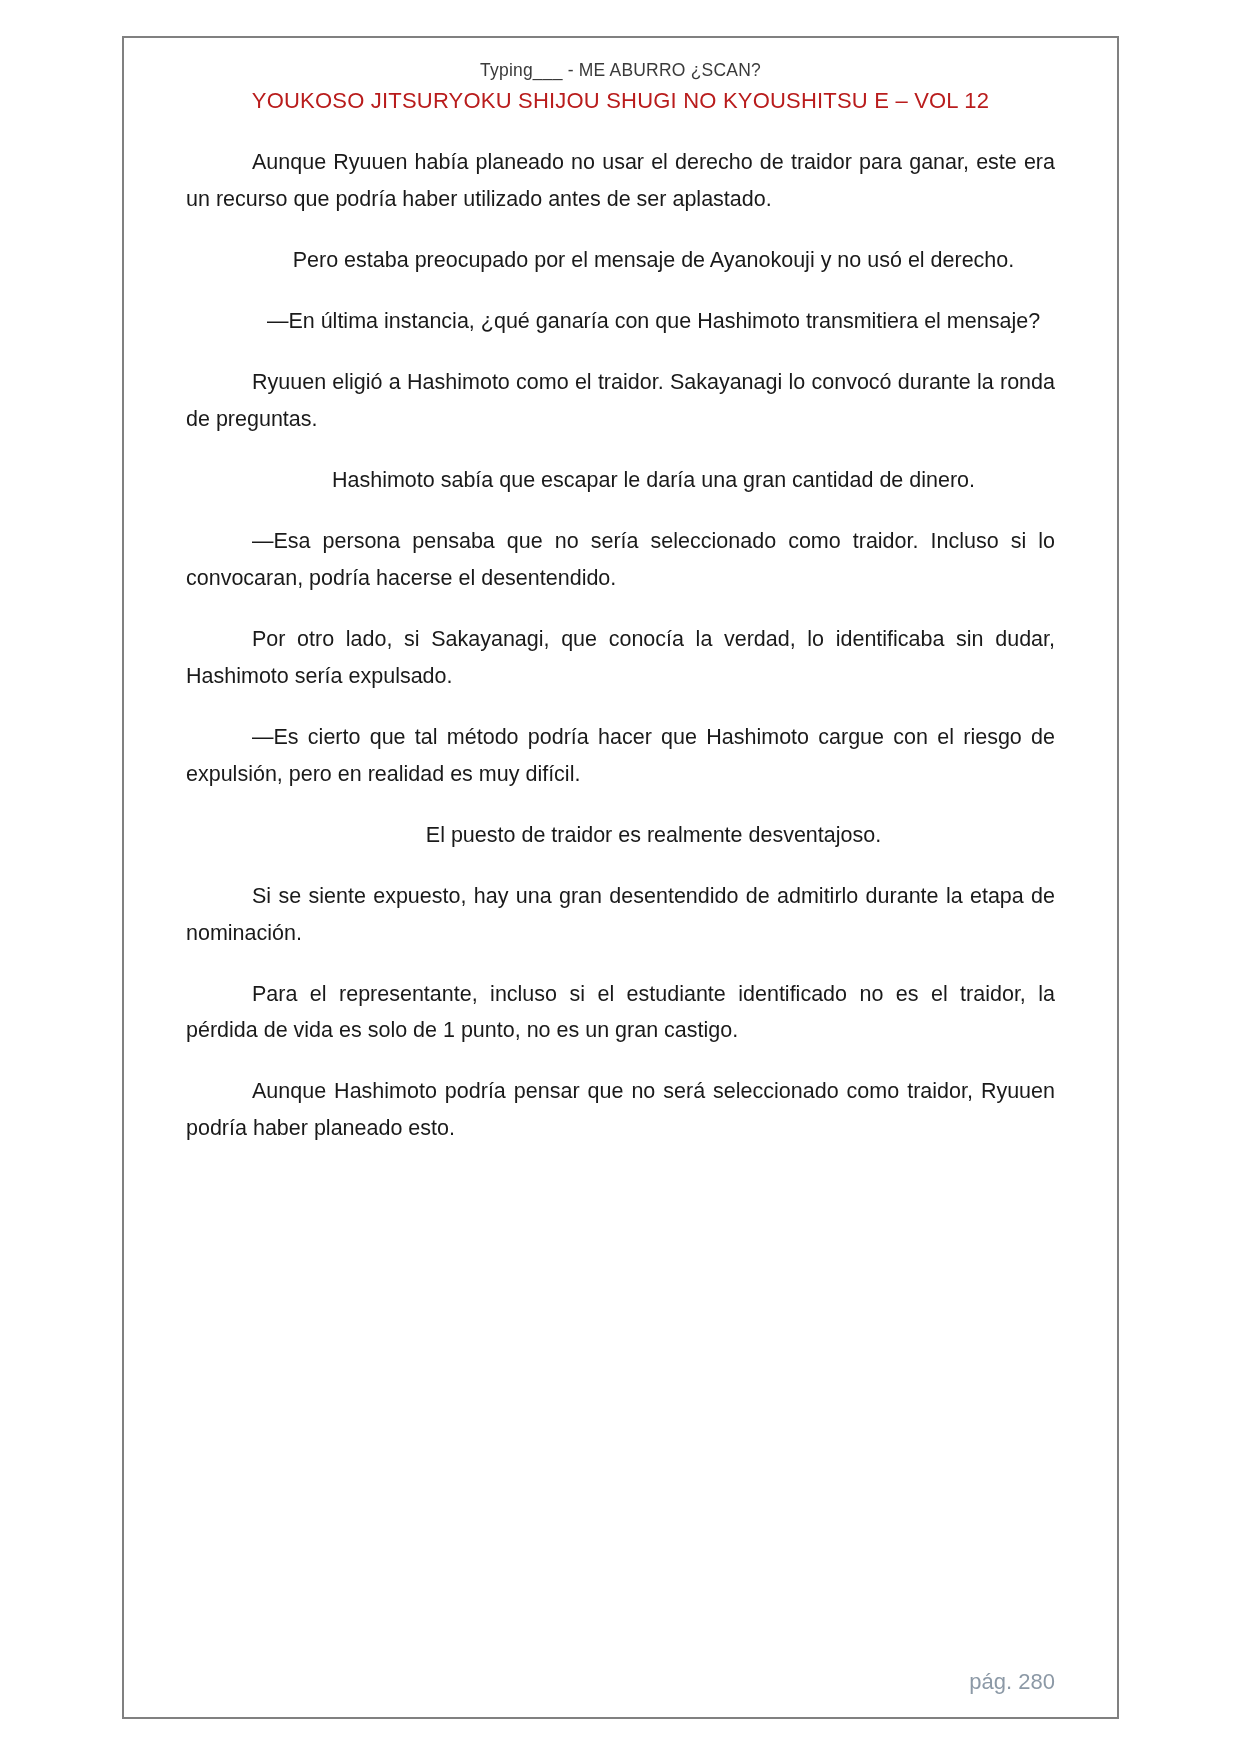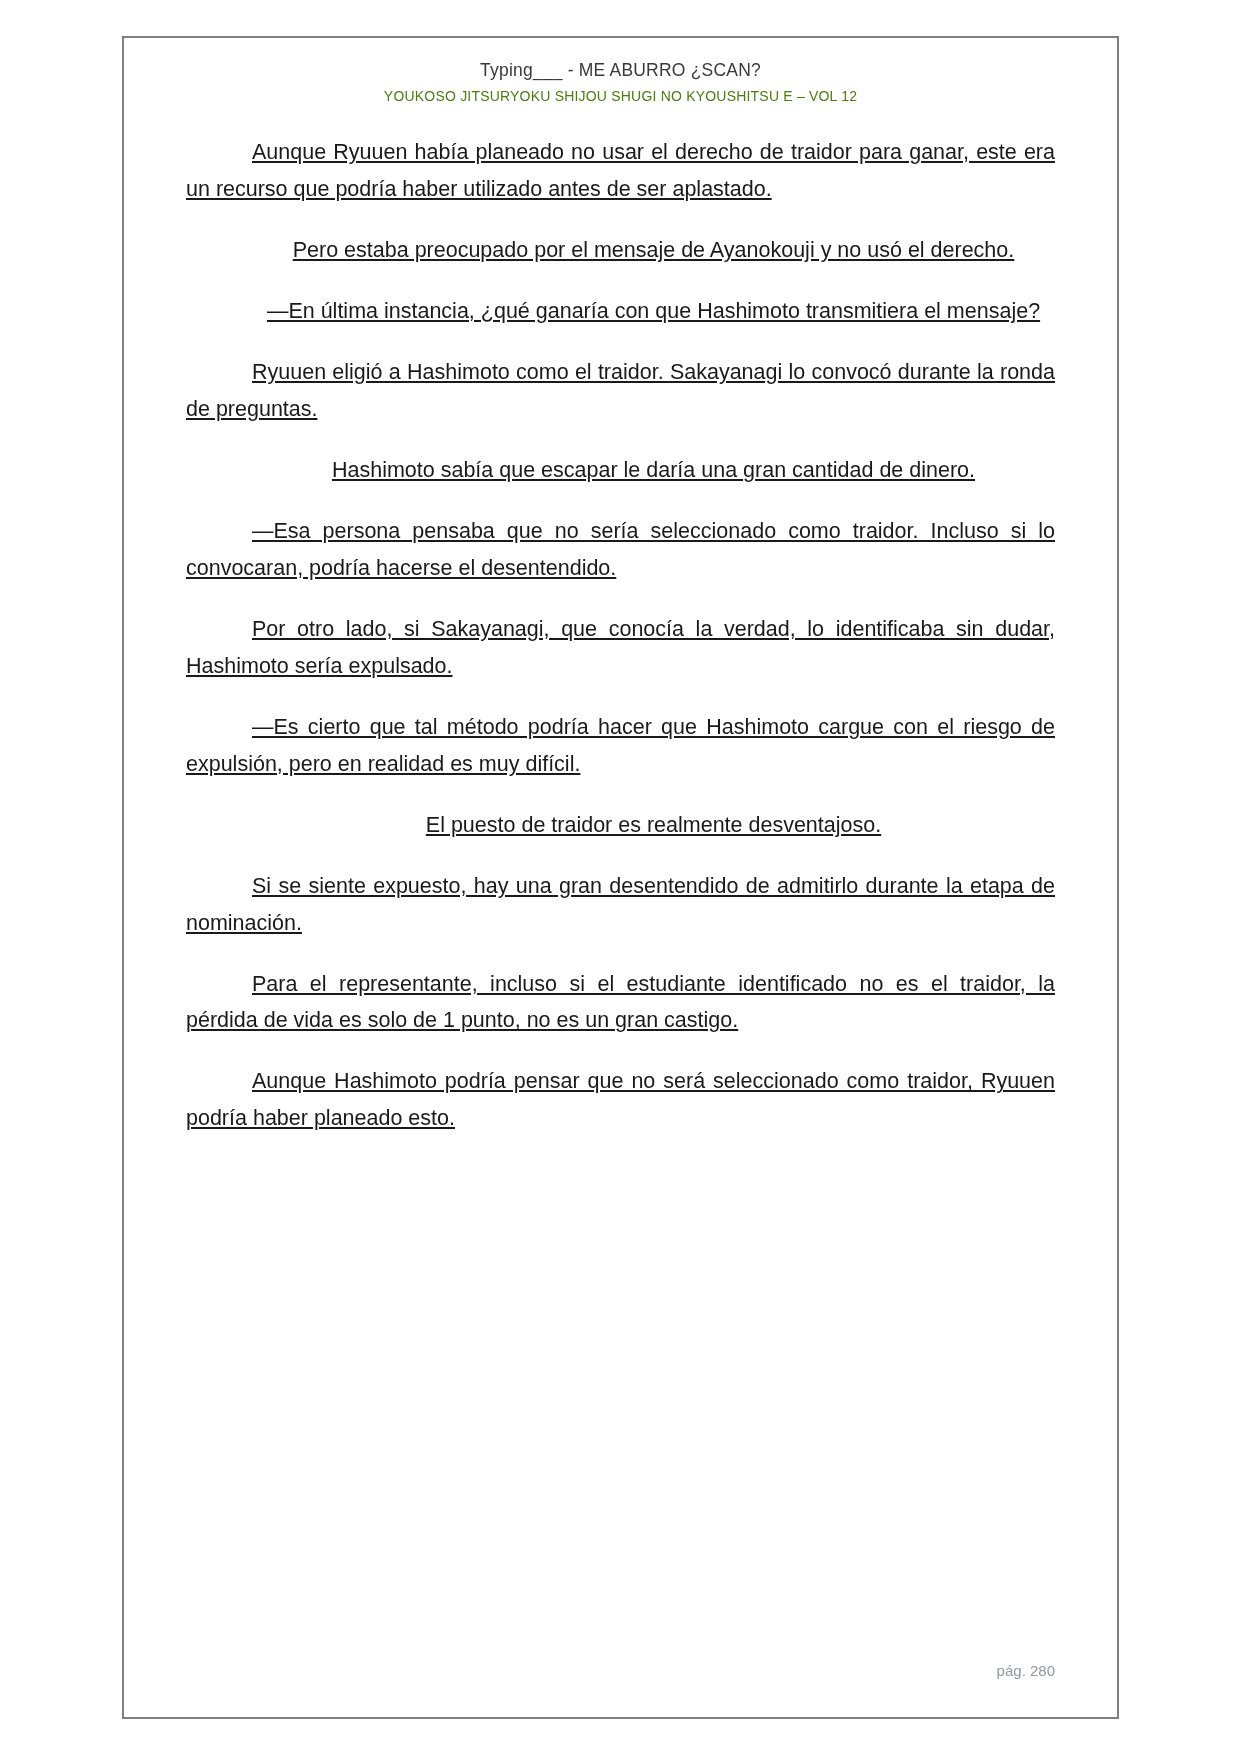--- a/index.html
+++ b/index.html
@@ -40,41 +40,40 @@
     text-align: center;
     margin-bottom: 30px;
   }
   .header-line1 {
     font-size: 17.5px;
     color: #3a3a3a;
     letter-spacing: 0.2px;
     margin-bottom: 7px;
   }
   .header-line2 {
-    font-size: 14px;
-    color: #4d7c0f;
+    font-size: 22px;
+    color: #b91c1c;
     letter-spacing: 0.2px;
   }
   .body-text p {
     margin: 0 0 24px 0;
     font-size: 21.5px;
     line-height: 1.72;
     color: #1a1a1a;
     text-indent: 66px;
     text-align: justify;
-    text-decoration: underline;
   }
   .body-text p.no-justify {
     text-align: center;
   }
   .footer {
     position: absolute;
     right: 0;
-    bottom: 16px;
-    font-size: 15px;
+    bottom: 0;
+    font-size: 22px;
     color: #8c99a6;
   }
 </style>
 </head>
 <body>
 
 <div class="page">
   <div class="page-border"></div>
   <div class="content">
 

